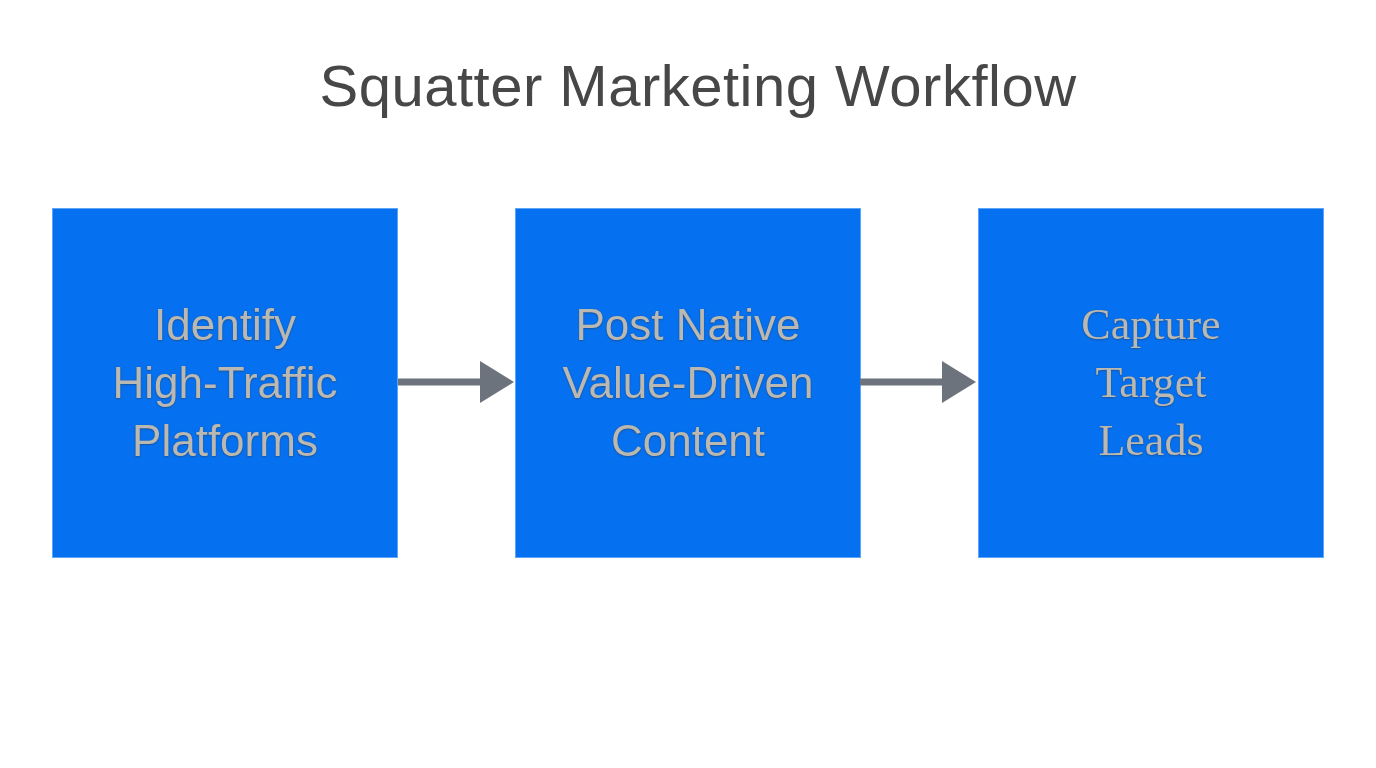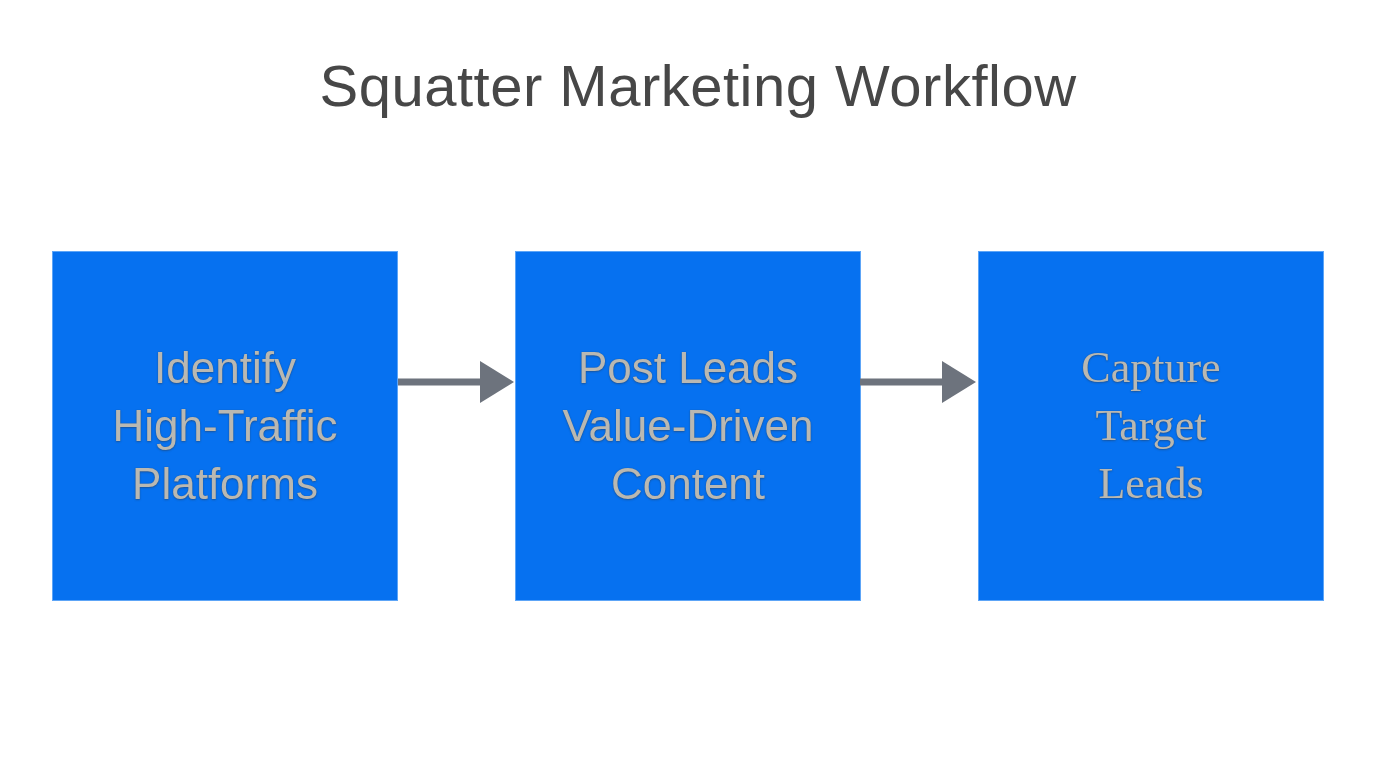--- a/index.html
+++ b/index.html
@@ -32,21 +32,20 @@
     position: absolute;
     top: 208px;
     width: 346px;
     height: 350px;
     background: var(--node-bg, #0671f0);
     box-shadow: inset 0 0 0 1px rgba(200, 228, 255, 0.45);
     display: flex;
     align-items: center;
     justify-content: center;
     text-align: center;
-    margin-top: 43px;
   }
   .node-1 { left: 52px; }
   .node-2 { left: 515px; }
   .node-3 { left: 978px; font-family: Liberation Serif, serif; }
   .node-label {
     font-size: 44px;
     line-height: 58px;
     font-weight: 400;
     color: var(--node-text, #b9b8b2);
     white-space: pre-line;
@@ -74,21 +73,21 @@
 High-Traffic
 Platforms</span>
   </div>
 
   <svg class="arrow arrow-1" viewBox="0 0 117 60" aria-hidden="true">
     <line x1="0" y1="30" x2="86" y2="30" stroke="currentColor" stroke-width="7"></line>
     <polygon points="82,9 82,51 116,30" fill="currentColor"></polygon>
   </svg>
 
   <div class="node node-2">
-    <span class="node-label">Post Leads
+    <span class="node-label">Post Native
 Value-Driven
 Content</span>
   </div>
 
   <svg class="arrow arrow-2" viewBox="0 0 117 60" aria-hidden="true">
     <line x1="0" y1="30" x2="86" y2="30" stroke="currentColor" stroke-width="7"></line>
     <polygon points="82,9 82,51 116,30" fill="currentColor"></polygon>
   </svg>
 
   <div class="node node-3">

